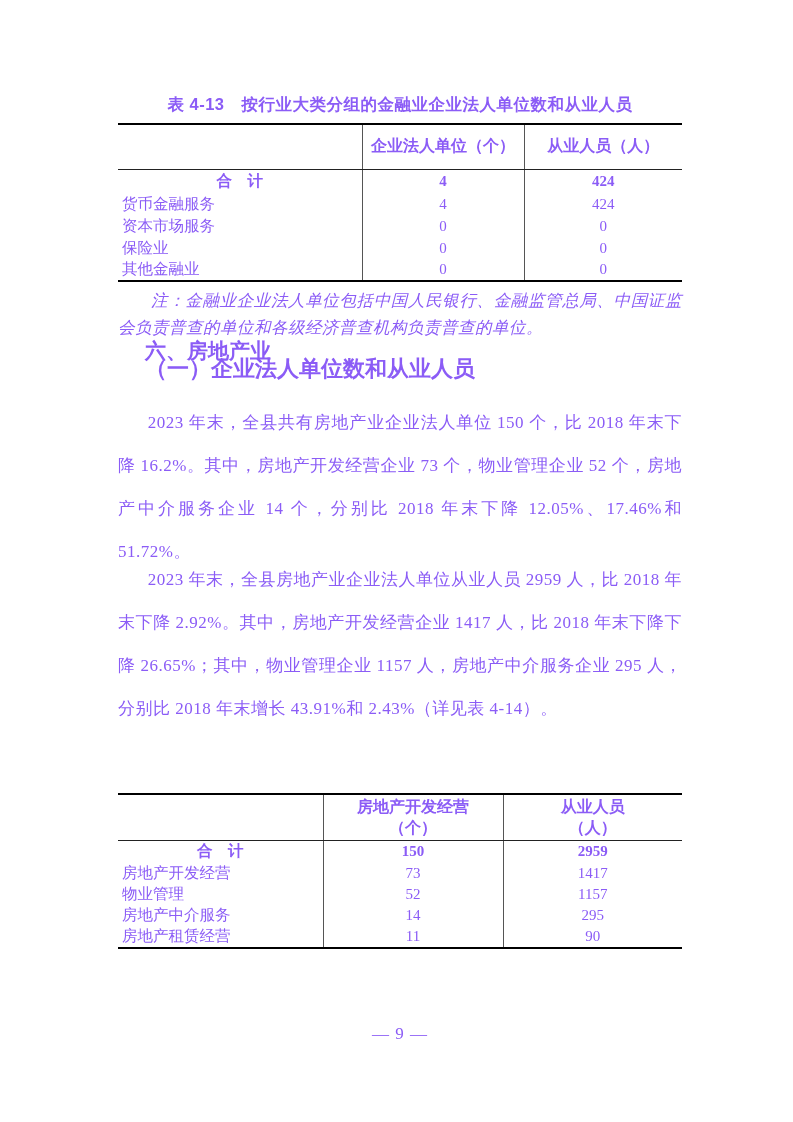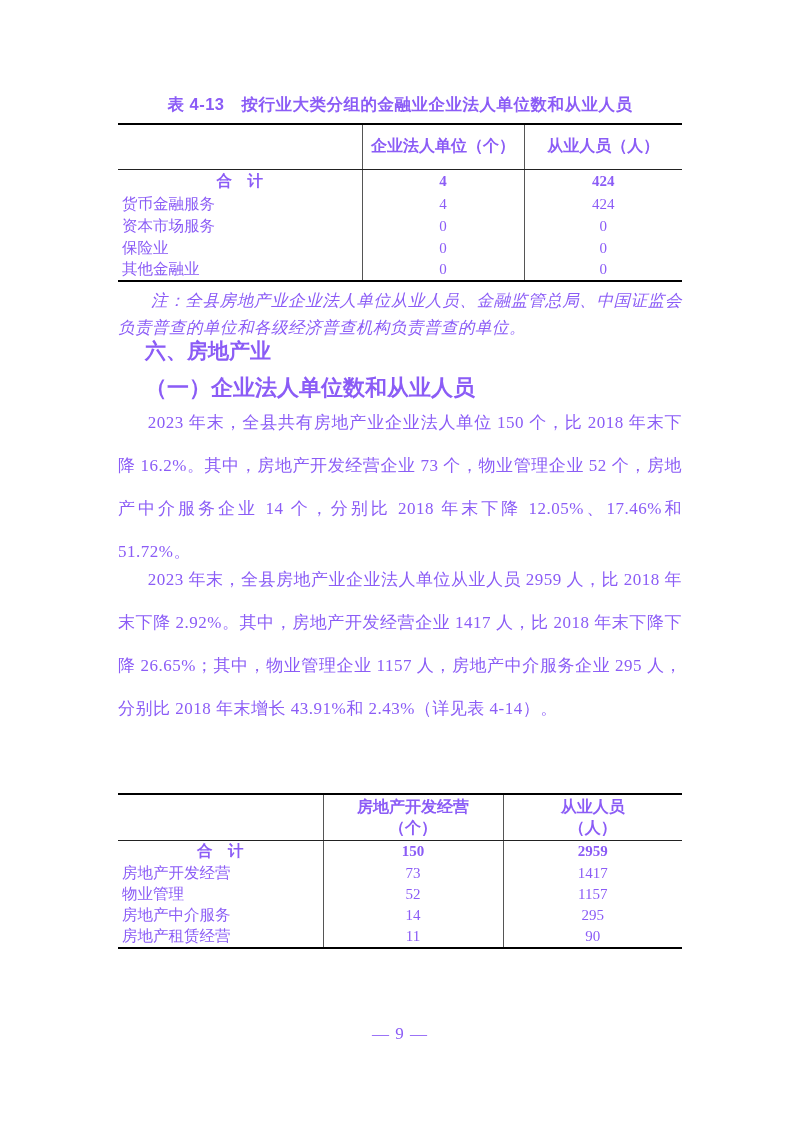--- a/index.html
+++ b/index.html
@@ -127,25 +127,25 @@
       <td class="num vline">0</td>
     </tr>
     <tr style="height:22px;">
       <td class="lbl">其他金融业</td>
       <td class="num vline">0</td>
       <td class="num vline">0</td>
     </tr>
   </tbody>
     </table>
 
-  <div class="abs content-w tbl-note" style="top:287px;">注：全县房地产业企业法人单位从业人员、金融监管总局、中国证监会负责普查的单位和各级经济普查机构负责普查的单位。</div>
+  <div class="abs content-w tbl-note" style="top:287px;">注：金融业企业法人单位包括中国人民银行、金融监管总局、中国证监会负责普查的单位和各级经济普查机构负责普查的单位。</div>
 
   <div class="abs content-w h-section" style="top:337px;">六、房地产业</div>
 
-  <div class="abs content-w h-subsection" style="top:373px;">（一）企业法人单位数和从业人员</div>
+  <div class="abs content-w h-subsection" style="top:354px;">（一）企业法人单位数和从业人员</div>
 
   <div class="abs content-w para" style="top:401px;">2023 年末，全县共有房地产业企业法人单位 150 个，比 2018 年末下降 16.2%。其中，房地产开发经营企业 73 个，物业管理企业 52 个，房地产中介服务企业 14 个，分别比 2018 年末下降 12.05%、17.46%和 51.72%。</div>
 
   <div class="abs content-w para" style="top:558px;">2023 年末，全县房地产业企业法人单位从业人员 2959 人，比 2018 年末下降 2.92%。其中，房地产开发经营企业 1417 人，比 2018 年末下降下降 26.65%；其中，物业管理企业 1157 人，房地产中介服务企业 295 人，分别比 2018 年末增长 43.91%和 2.43%（详见表 4-14）。</div>
 
 
   <table class="stat abs" style="top:793px; left:118px;">
     <colgroup>
         <col style="width:205px">
         <col style="width:180px">

